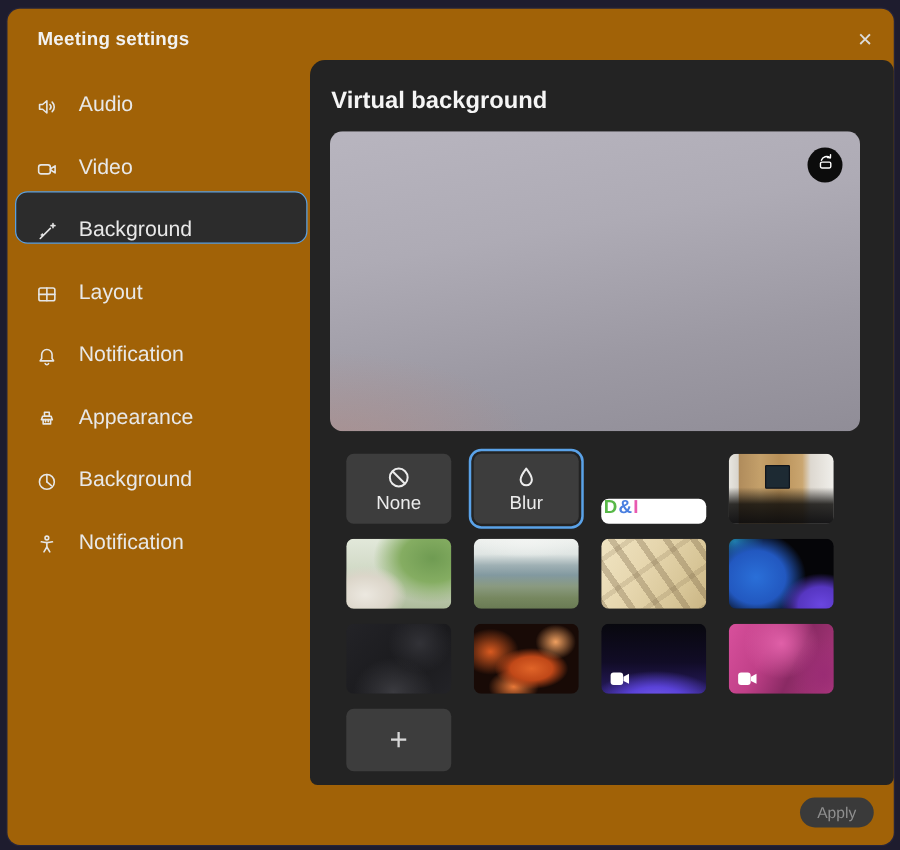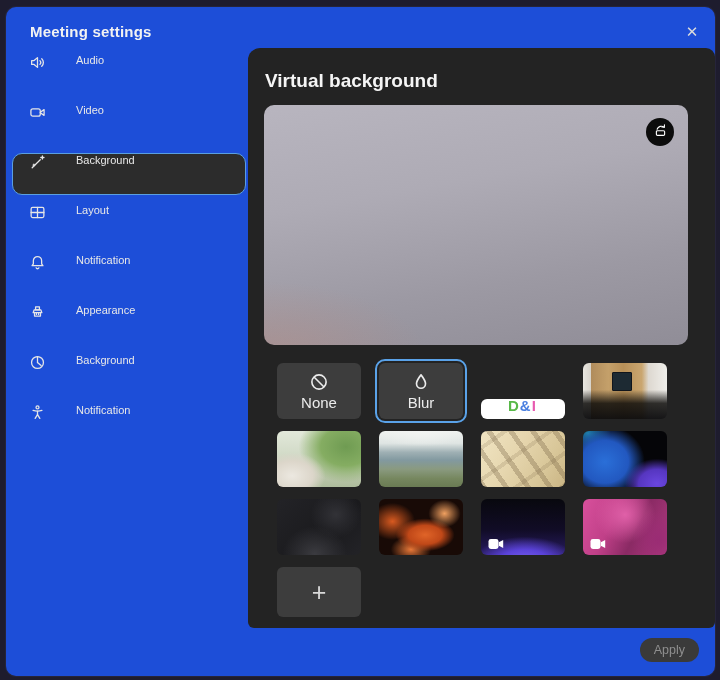--- a/index.html
+++ b/index.html
@@ -1,26 +1,26 @@
 <!DOCTYPE html>
 <html><head>
 <meta charset="utf-8">
 <style>
   html,body{margin:0;padding:0;width:720px;height:680px;background:#1e1c2e;overflow:hidden;
     font-family:"Liberation Sans",sans-serif;-webkit-font-smoothing:antialiased;}
-  .dialog{position:absolute;left:6px;top:7px;width:709px;height:669px;background:#1d4ed8;
+  .dialog{position:absolute;left:6px;top:7px;width:709px;height:669px;background:#a16207;
     border-radius:10px;box-shadow:0 0 0 1px #26243a;}
   .title{position:absolute;left:24px;top:16px;font-size:15px;font-weight:700;color:#f2f2f2;letter-spacing:.2px;}
   .close{position:absolute;top:12px;right:10px;width:26px;height:26px;color:#dcdcdc;font-size:15px;
     display:flex;align-items:center;justify-content:center;cursor:pointer;border-radius:4px;}
 
   
   .sidebar{position:absolute;left:6px;top:46px;width:234px;display:flex;flex-direction:column;gap:8px;}
-  .side-item{height:40px;display:flex;align-items:flex-start;gap:30px;padding:0 10px 0 16px;
-    border:1.5px solid transparent;border-radius:10px;color:#e8e8e8;font-size:11px;cursor:pointer;}
+  .side-item{height:40px;display:flex;align-items:flex-end;gap:17px;padding:0 10px 0 16px;
+    border:1.5px solid transparent;border-radius:10px;color:#e8e8e8;font-size:17px;cursor:pointer;}
   .side-item.selected{background:#2c2c2c;border-color:#5a9fe0;}
   .icn{width:17px;height:17px;flex:none;display:flex;}
   .icn svg{display:block;width:100%;height:100%;}
 
   
   .panel{position:absolute;left:242px;top:41px;width:467px;height:580px;background:#232323;
     border-radius:12px 9px 6px 6px;}
   .heading{position:absolute;left:17px;top:22px;font-size:19px;font-weight:700;color:#f5f5f5;}
   .preview{position:absolute;left:16px;top:57px;width:424px;height:240px;border-radius:10px;overflow:hidden;
     background:
@@ -34,21 +34,21 @@
   .grid{position:absolute;left:29px;top:315px;display:grid;grid-template-columns:repeat(4,84px);
     grid-auto-rows:56px;gap:12px 18px;}
   .tile{border-radius:6px;position:relative;cursor:pointer;overflow:hidden;}
   .tile.option{background:#3d3d3d;display:flex;flex-direction:column;align-items:center;
     justify-content:center;gap:2px;color:#ececec;font-size:15px;overflow:visible;}
   .tile.selected{outline:2px solid #5aa2e8;outline-offset:2px;}
   .ticon{width:20px;height:20px;display:flex;}
   .ticon svg{width:100%;height:100%;}
 
   .tile.dandi{background:#ffffff;display:flex;flex-direction:column;align-items:flex-start;
-    justify-content:center;padding-left:27px;margin-top:36px;}
+    justify-content:center;padding-left:2px;margin-top:36px;}
   .dandi-logo{font-size:15px;font-weight:800;letter-spacing:1px;line-height:1;}
   .dandi-cap1,.dandi-cap2{height:2px;background:#a8a8a8;margin-top:3px;border-radius:1px;}
   .dandi-cap1{width:16px;margin-top:5px;}
   .dandi-cap2{width:36px;background:#bdbdbd;}
 
   .tile.office{background:
       linear-gradient(to top, rgba(10,10,12,.95) 0%, rgba(14,13,11,.85) 28%, rgba(40,35,28,0) 52%),
       linear-gradient(90deg,#e8e6e0 0%,#d8d4cc 9%,#b08c5c 10%,#c4a06a 30%,#b89058 48%,#caa670 70%,#ddd8d0 78%,#f0efeb 100%);}
   .office-tv{position:absolute;left:35%;top:16%;width:21%;height:30%;background:#1d2a33;
     border:1px solid #10151c;border-radius:1px;}

